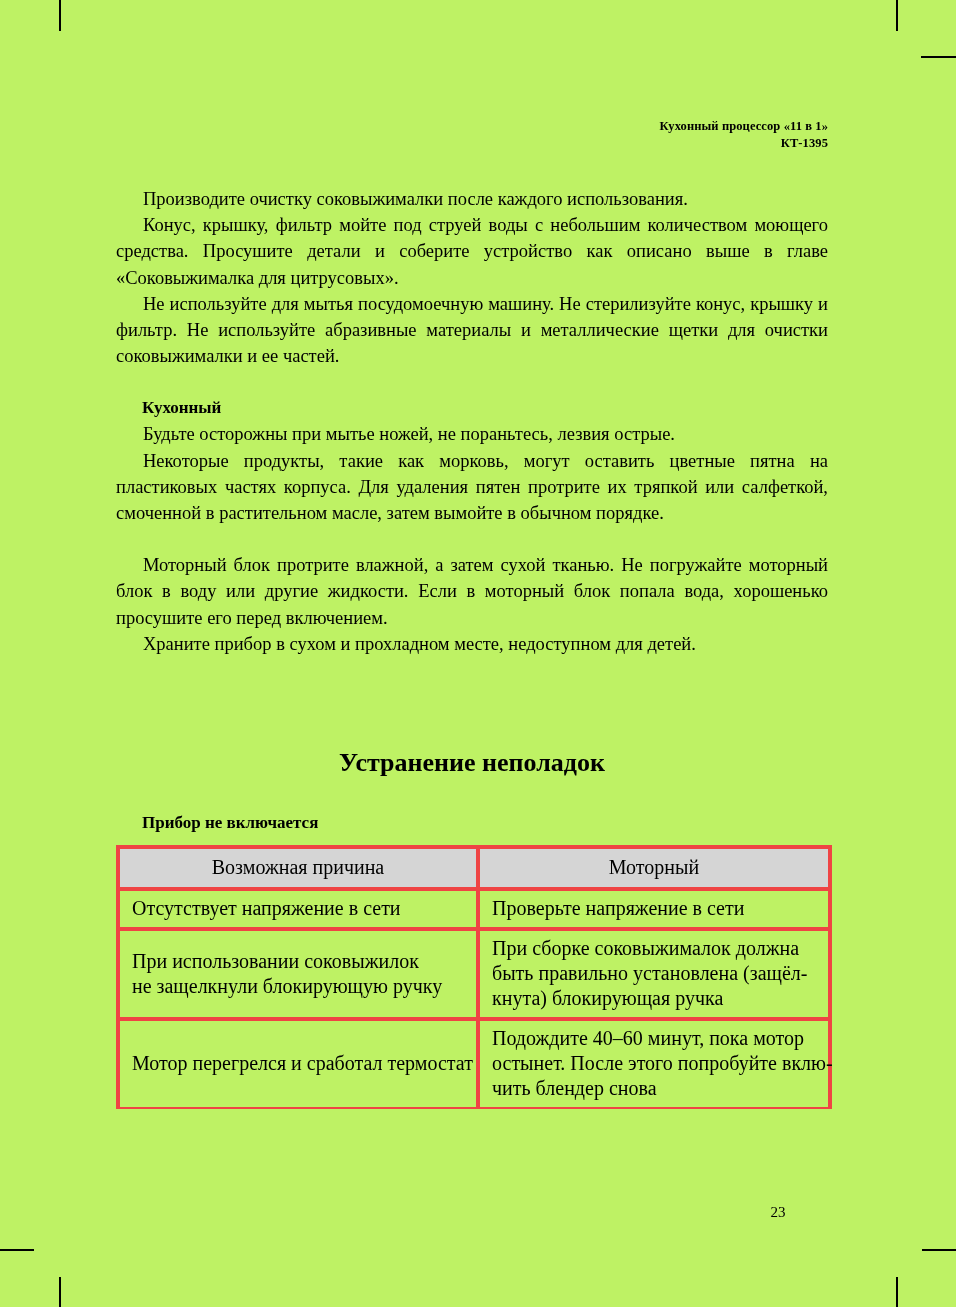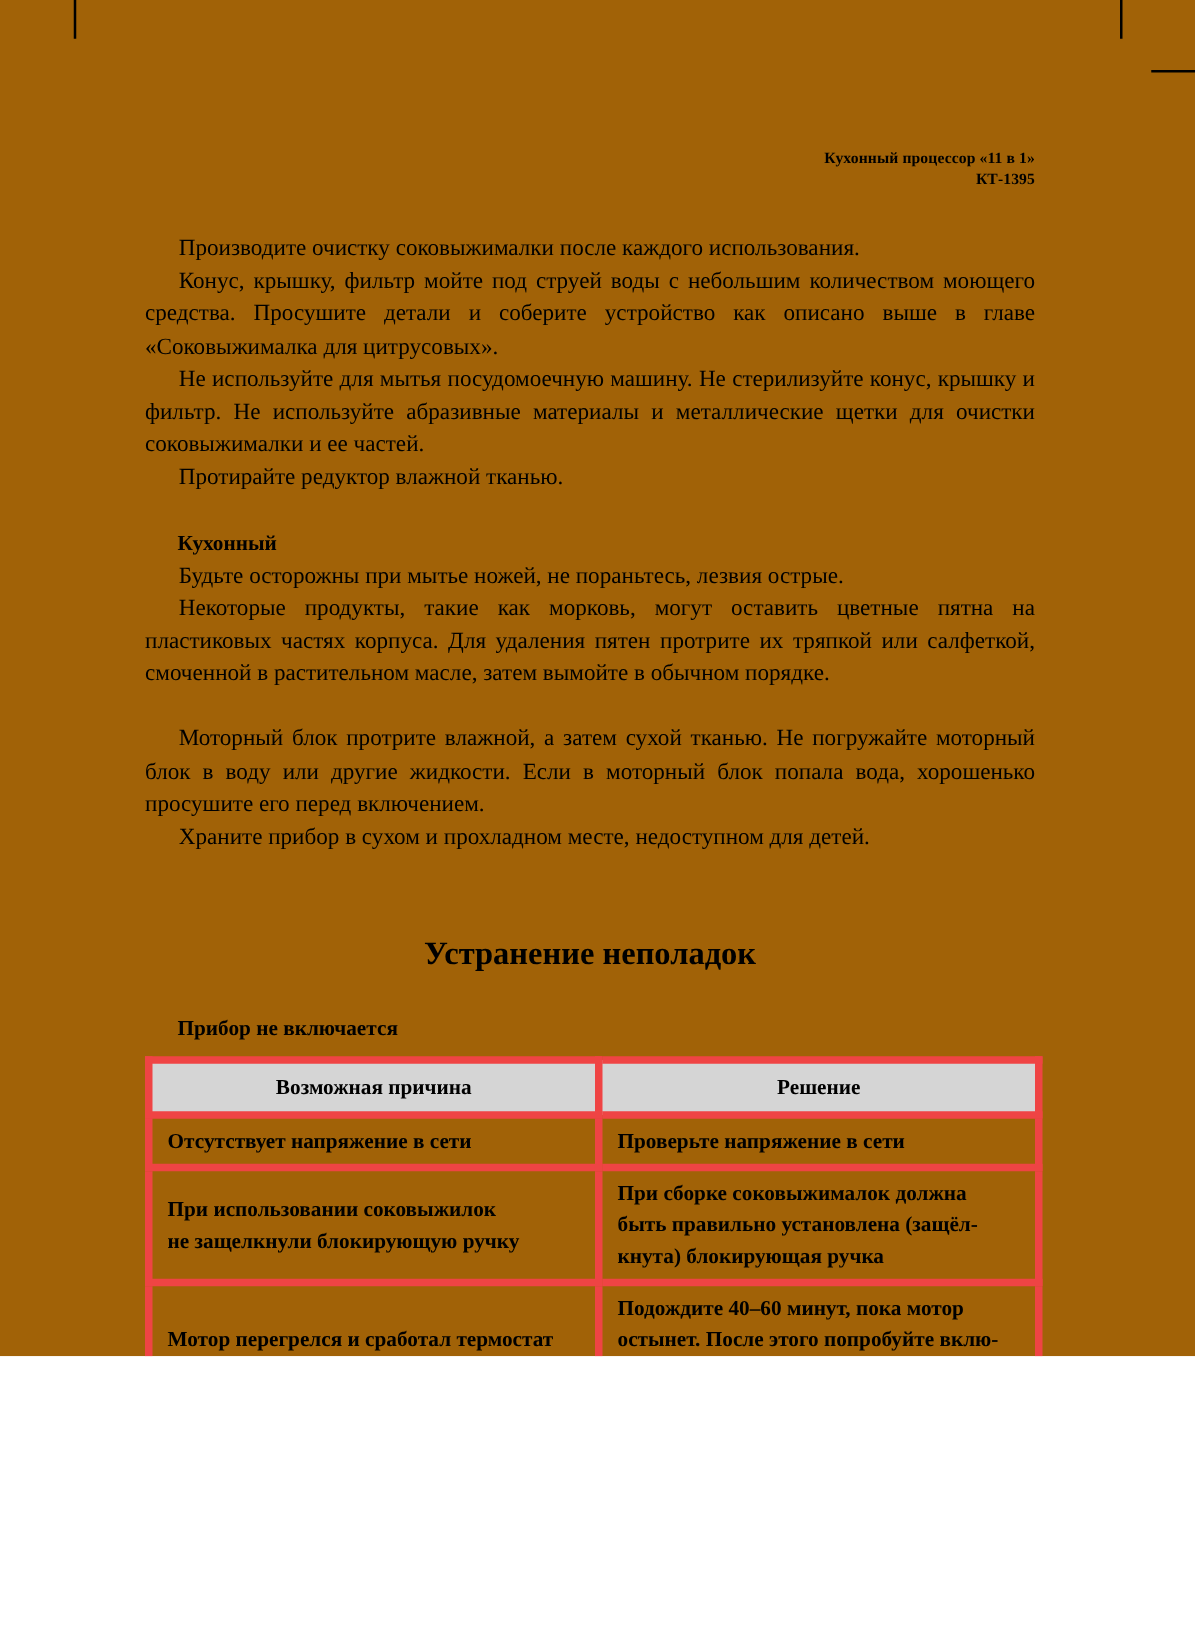--- a/index.html
+++ b/index.html
@@ -8,22 +8,22 @@
     padding: 0;
     background: #ffffff;
   }
   body {
     font-family: "Liberation Serif", "DejaVu Serif", serif;
     color: #000000;
   }
   .page {
     position: relative;
     width: 956px;
-    height: 1085px;
-    background: #a16207;
+    height: 1307px;
+    background: #bef264;
     overflow: hidden;
   }
 
   
   .crop {
     position: absolute;
     background: #000000;
   }
   .crop-tl-v { left: 59px;  top: 0;      width: 2px;  height: 31px; }
   .crop-tr-v { left: 896px; top: 0;      width: 2px;  height: 31px; }
@@ -96,23 +96,23 @@
     left: 116px;
     top: 845px;
     width: 712px;
     border-collapse: collapse;
     table-layout: fixed;
   }
   table.trouble col.c1 { width: 360px; }
   table.trouble col.c2 { width: 352px; }
   table.trouble th,
   table.trouble td {
-    border: 6px solid #ef4444;
-    font-weight: bold;
-    font-size: 17px;
+    border: 4px solid #ef4444;
+    font-weight: normal;
+    font-size: 20px;
     line-height: 25px;
     vertical-align: middle;
     padding: 5px 10px 6px 12px;
   }
   table.trouble thead th {
     background: #d5d5d5;
     text-align: center;
     padding: 6px 10px 7px;
   }
   table.trouble tbody td {
@@ -153,21 +153,20 @@
     <div>Кухонный процессор «11 в 1»</div>
     <div>КТ-1395</div>
   </div>
 
   <div class="content">
 
     <div>
       <p class="body">Производите очистку соковыжималки после каждого использования.</p>
       <p class="body">Конус, крышку, фильтр мойте под струей воды с небольшим количеством моющего средства. Просушите детали и соберите устройство как описано выше в главе «Соковыжималка для цитрусовых».</p>
       <p class="body">Не используйте для мытья посудомоечную машину. Не стерилизуйте конус, крышку и фильтр. Не используйте абразивные материалы и металлические щетки для очистки соковыжималки и ее частей.</p>
-      <p class="body">Протирайте редуктор влажной тканью.</p>
     </div>
 
     <div class="gap-lg"></div>
 
     <div>
       <div class="sub-head">Кухонный</div>
       <p class="body">Будьте осторожны при мытье ножей, не пораньтесь, лезвия острые.</p>
       <p class="body">Некоторые продукты, такие как морковь, могут оставить цветные пятна на пластиковых частях корпуса. Для удаления пятен протрите их тряпкой или салфеткой, смоченной в растительном масле, затем вымойте в обычном порядке.</p>
     </div>
 
@@ -185,21 +184,21 @@
   <div class="table-head">Прибор не включается</div>
 
   <table class="trouble">
     <colgroup>
         <col class="c1">
         <col class="c2">
       </colgroup>
     <thead>
       <tr>
         <th>Возможная причина</th>
-        <th>Решение</th>
+        <th>Моторный</th>
       </tr>
     </thead>
     <tbody>
       <tr>
         <td>
           <span class="cell-lines">
             <span>Отсутствует напряжение в сети</span>
           </span>
         </td>
         <td>

